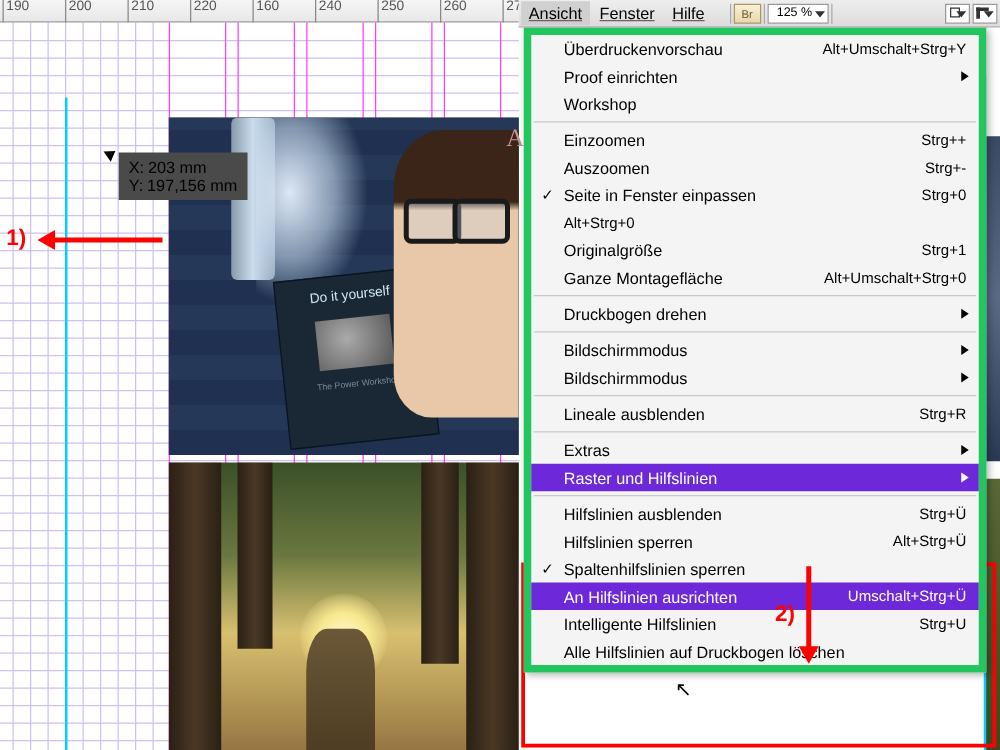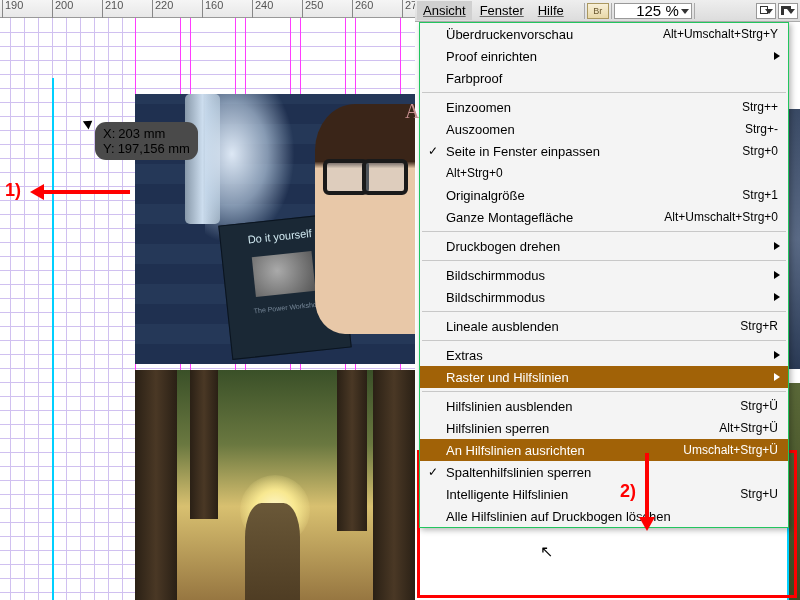--- a/index.html
+++ b/index.html
@@ -15,46 +15,46 @@
 .wall{position:absolute;inset:0;background:repeating-linear-gradient(0deg,#1f3050 0 20px,#253858 20px 40px),repeating-linear-gradient(90deg,rgba(0,0,0,.2) 0 1px,transparent 1px 50px)}
 .pipe{position:absolute;top:0;left:50px;width:35px;height:130px;background:linear-gradient(90deg,#8899aa,#ccddee,#8899aa);border-radius:5px}
 .smoke{position:absolute;top:0;left:70px;width:90px;height:150px;background:radial-gradient(ellipse at 30% 40%,#dde8f5 0%,rgba(200,220,240,.6) 40%,transparent 70%)}
 .book{position:absolute;top:125px;left:90px;width:120px;height:135px;background:#1a2835;transform:rotate(-6deg);border:1px solid #0a1420;padding:10px 8px;color:#9cb;font-size:10px;text-align:center}
 .book .bt{color:#d0e8f0;font-size:11px;margin-bottom:12px}
 .book .bimg{width:60px;height:40px;margin:10px auto;background:radial-gradient(circle at 40% 40%,#aaa,#555)}
 .face{position:absolute;top:10px;right:0;width:100px;height:230px;background:linear-gradient(180deg,#3a2518 0 25%,#e8c8a8 28% 100%);border-radius:40% 0 0 30%/20% 0 0 15%}
 .glasses{position:absolute;top:55px;left:8px;width:85px;height:28px}
 .glasses::before,.glasses::after{content:"";position:absolute;width:38px;height:28px;border:4px solid #1a1a1a;border-radius:6px;background:rgba(200,220,240,.3)}
 .glasses::after{right:0}
-.tooltip{position:absolute;top:122px;left:95px;background:#4a4a4a;color:#fff;padding:4px 8px;font-size:11px;border-radius:11px;white-space:pre;z-index:5}
+.tooltip{position:absolute;top:122px;left:95px;background:#4a4a4a;color:#fff;padding:4px 8px;font-size:11px;border-radius:0;white-space:pre;z-index:5}
 .cursor1{position:absolute;top:118px;left:85px;width:12px;height:16px;z-index:6}
 .cursor1::before{content:"";position:absolute;border-left:8px solid #000;border-top:5px solid transparent;border-bottom:5px solid transparent;transform:rotate(-35deg)}
 .ann1{position:absolute;top:180px;left:5px;color:#ff0000;font-size:18px;font-weight:bold;z-index:6}
 .arrow1{position:absolute;top:190px;left:40px;width:90px;height:4px;background:#ff0000;z-index:6}
 .arrow1::before{content:"";position:absolute;left:-10px;top:-6px;border-right:14px solid #ff0000;border-top:8px solid transparent;border-bottom:8px solid transparent}
 .img2{position:absolute;top:352px;left:135px;width:280px;height:248px;background:linear-gradient(180deg,#3a5028 0%,#6a7840 30%,#d8c070 55%,#8a6838 100%);overflow:hidden}
 .trunk{position:absolute;width:42px;background:linear-gradient(90deg,#2a2015,#4a3825,#2a2015)}
 .sun{position:absolute;top:105px;left:105px;width:70px;height:70px;background:radial-gradient(circle,#fff8d0 0%,#f8e890 40%,rgba(248,232,144,0) 75%);border-radius:50%}
 .figure{position:absolute;bottom:0;left:110px;width:55px;height:115px;background:linear-gradient(#6a5838,#4a3820);border-radius:30% 30% 10% 10%}
 .menubar{position:absolute;top:0;left:415px;right:0;height:22px;background:linear-gradient(#eeeeee,#dcdcdc);border-bottom:1px solid #aaa;display:flex;align-items:center;padding:0 2px;gap:2px;z-index:10}
 .menubar .m{padding:2px 6px;text-decoration:underline;text-decoration-color:#666}
 .menubar .m.open{background:#d0d0d0}
 .mb-spacer{width:10px}
 .mb-box{width:22px;height:16px;background:linear-gradient(#f8f0d8,#e8d8a8);border:1px solid #aa9860;font-size:9px;text-align:center;line-height:14px;color:#6a5830}
-.zoom{width:78px;height:16px;background:#fff;border:1px solid #999;font-size:15px;text-align:right;padding-right:12px;line-height:14px;position:relative}
+.zoom{width:49px;height:16px;background:#fff;border:1px solid #999;font-size:10px;text-align:right;padding-right:12px;line-height:14px;position:relative}
 .zoom::after{content:"";position:absolute;right:2px;top:5px;border-top:5px solid #333;border-left:4px solid transparent;border-right:4px solid transparent}
 .mb-icon{width:20px;height:16px;border:1px solid #999;background:#fff;position:relative}
 .mb-icon::after{content:"";position:absolute;right:2px;top:5px;border-top:5px solid #333;border-left:4px solid transparent;border-right:4px solid transparent}
-.menu{position:absolute;top:22px;left:419px;width:370px;background:#f4f4f4;border:1px solid #22c55e;box-shadow:2px 2px 6px rgba(0,0,0,.3);z-index:9}
+.menu{position:absolute;top:22px;left:419px;width:370px;background:#f4f4f4;border:6px solid #22c55e;box-shadow:2px 2px 6px rgba(0,0,0,.3);z-index:9}
 .mi{display:flex;align-items:center;height:22px;padding:0 10px 0 26px;position:relative}
 .mi .lbl{flex:1}
 .mi .sc{color:#000;font-size:12px}
 .mi.sub::after{content:"";position:absolute;right:8px;top:7px;border-left:6px solid #000;border-top:4px solid transparent;border-bottom:4px solid transparent}
 .mi.chk::before{content:"✓";position:absolute;left:8px;font-size:12px}
-.mi.hl{background:#a16207;color:#fff}
+.mi.hl{background:#6d28d9;color:#fff}
 .mi.hl .lbl,.mi.hl .sc{color:#fff}
 .mi.hl.sub::after{border-left-color:#fff}
 .sep{height:1px;background:#c8c8c8;margin:3px 2px}
 .hlbox{position:absolute;border:3px solid #ff0000;z-index:8;pointer-events:none}
 .ann2{position:absolute;top:481px;left:620px;color:#ff0000;font-size:18px;font-weight:bold;z-index:11}
 .arrow2{position:absolute;top:453px;left:645px;width:4px;height:68px;background:#ff0000;z-index:11}
 .arrow2::after{content:"";position:absolute;bottom:-10px;left:-6px;border-top:14px solid #ff0000;border-left:8px solid transparent;border-right:8px solid transparent}
 .cursor2{position:absolute;top:542px;left:540px;z-index:12;font-size:16px;color:#000}
 .side-img{position:absolute;top:109px;right:0;width:12px;height:260px;background:linear-gradient(180deg,#3a4a65,#5a6a85,#2a3a55)}
 .side-img2{position:absolute;top:383px;right:0;width:12px;height:217px;background:linear-gradient(180deg,#5a6838,#3a4820)}
@@ -196,21 +196,21 @@
 
 <div class="menu">
   <div class="mi">
       <span class="lbl">Überdruckenvorschau</span>
       <span class="sc">Alt+Umschalt+Strg+Y</span>
     </div>
   <div class="mi sub">
       <span class="lbl">Proof einrichten</span>
     </div>
   <div class="mi">
-      <span class="lbl">Farbproof</span>
+      <span class="lbl">Workshop</span>
     </div>
   <div class="sep"></div>
   <div class="mi">
       <span class="lbl">Einzoomen</span>
       <span class="sc">Strg++</span>
     </div>
   <div class="mi">
       <span class="lbl">Auszoomen</span>
       <span class="sc">Strg+-</span>
     </div>
@@ -254,26 +254,26 @@
     </div>
   <div class="sep"></div>
   <div class="mi">
       <span class="lbl">Hilfslinien ausblenden</span>
       <span class="sc">Strg+Ü</span>
     </div>
   <div class="mi">
       <span class="lbl">Hilfslinien sperren</span>
       <span class="sc">Alt+Strg+Ü</span>
     </div>
+  <div class="mi chk">
+      <span class="lbl">Spaltenhilfslinien sperren</span>
+    </div>
   <div class="mi hl">
       <span class="lbl">An Hilfslinien ausrichten</span>
       <span class="sc">Umschalt+Strg+Ü</span>
-    </div>
-  <div class="mi chk">
-      <span class="lbl">Spaltenhilfslinien sperren</span>
     </div>
   <div class="mi">
       <span class="lbl">Intelligente Hilfslinien</span>
       <span class="sc">Strg+U</span>
     </div>
   <div class="mi">
       <span class="lbl">Alle Hilfslinien auf Druckbogen löschen</span>
     </div>
 </div>
 

